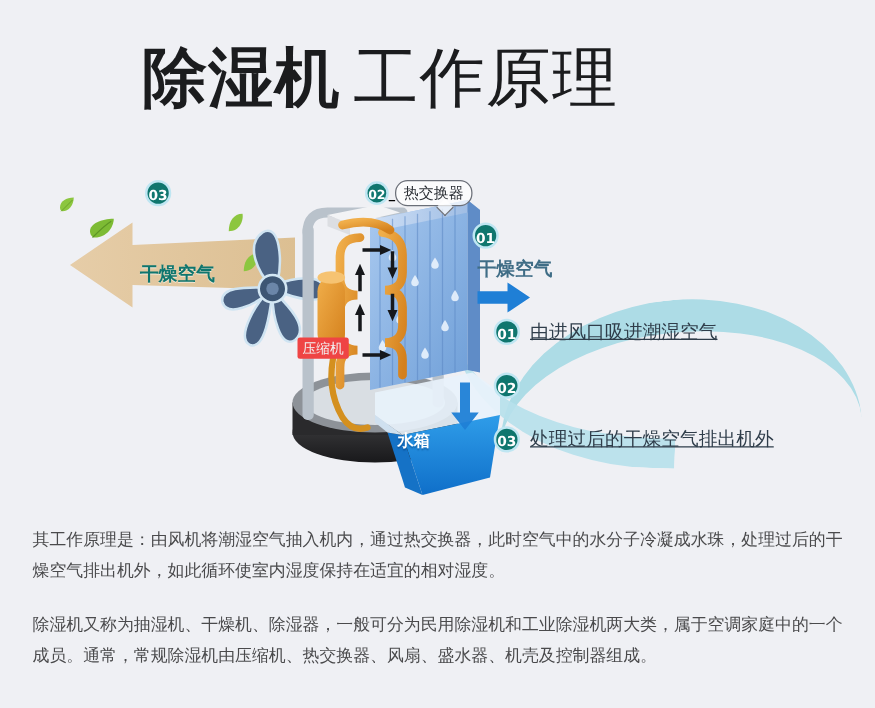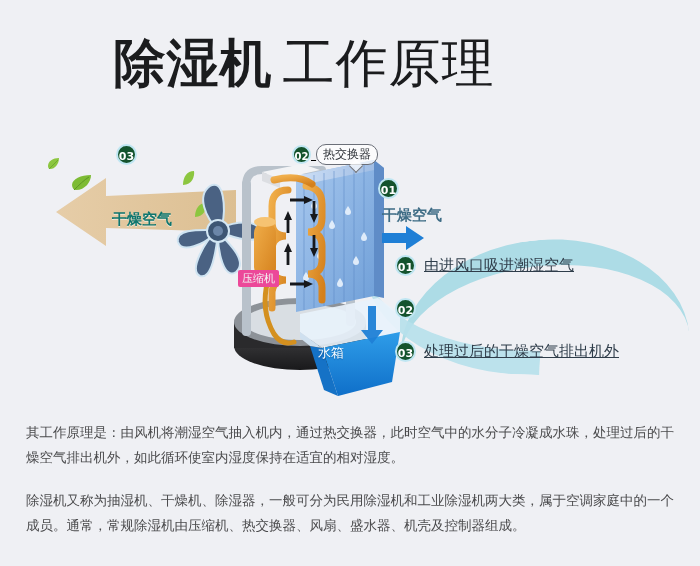--- a/index.html
+++ b/index.html
@@ -48,21 +48,21 @@
   .leaf{position:absolute;}
 
   
   .machine{position:absolute;left:228px;top:28px;width:190px;height:250px;}
 
   
   .lbl{position:absolute;white-space:nowrap;}
 
   .badge{
     display:inline-block;width:21px;height:21px;border-radius:50%;
-    background:#14532d;border:2px solid #bfe6f2;
+    background:#0f766e;border:2px solid #bfe6f2;
     color:#ffffff;font-size:11px;line-height:21px;text-align:center;
     font-weight:bold;vertical-align:middle;box-sizing:border-box;
   }
   .badge-sm{width:19px;height:19px;line-height:19px;font-size:10px;}
 
   .lbl-dry{left:112px;top:92px;color:#0f766e;font-size:15px;font-weight:bold;
            text-shadow:0 1px 0 rgba(255,255,255,.6);}
   .badge-03-pos{position:absolute;left:116px;top:26px;}
   .badge-01-pos{position:absolute;left:378px;top:60px;}
   .lbl-humid{position:absolute;left:382px;top:88px;color:#3f6d86;font-size:15px;
@@ -78,26 +78,26 @@
   }
   .hx-bubble:after{
     content:"";position:absolute;left:34px;bottom:-7px;
     width:9px;height:9px;background:rgba(255,255,255,.72);
     border-right:1.5px solid #6b6f78;border-bottom:1.5px solid #6b6f78;
     transform:rotate(45deg);
   }
 
   .lbl-comp{
     position:absolute;left:238px;top:152px;
-    background:#ec4899;color:#f2f2f2;font-size:11px;
+    background:#ef4444;color:#f2f2f2;font-size:11px;
     padding:1px 4px;border-radius:2px;white-space:nowrap;
   }
   .lbl-tank{
     position:absolute;left:318px;top:226px;color:#ffffff;font-size:13px;
-    font-weight:normal;white-space:nowrap;text-shadow:0 1px 1px rgba(0,60,120,.45);
+    font-weight:bold;white-space:nowrap;text-shadow:0 1px 1px rgba(0,60,120,.45);
   }
 
   
   .legend{position:absolute;left:395px;top:255px;width:300px;}
   .legend-row{display:flex;align-items:center;margin-bottom:22px;}
   .legend-row .badge{margin-right:8px;flex:0 0 auto;}
   .legend-text{font-size:15px;color:#2f3d4a;white-space:nowrap;text-decoration:underline;}
 
   
   .body-copy{position:absolute;left:26px;top:420px;width:650px;}

